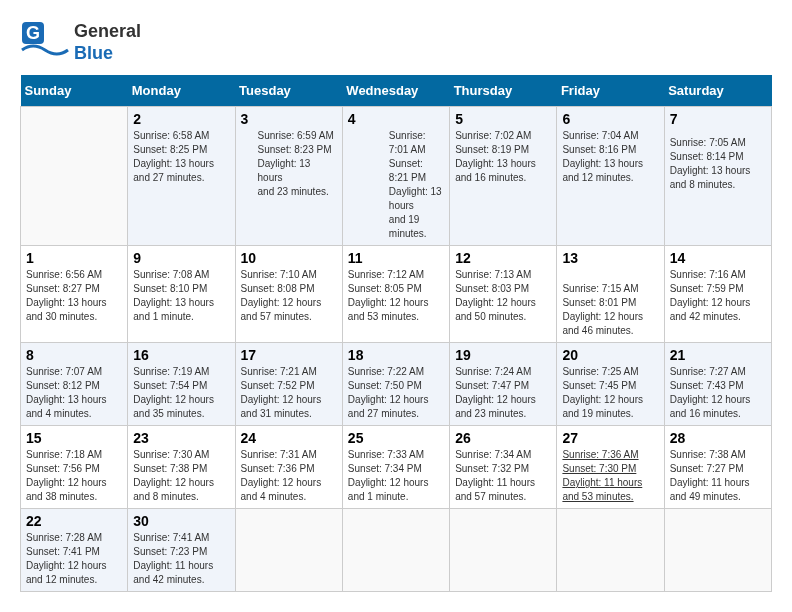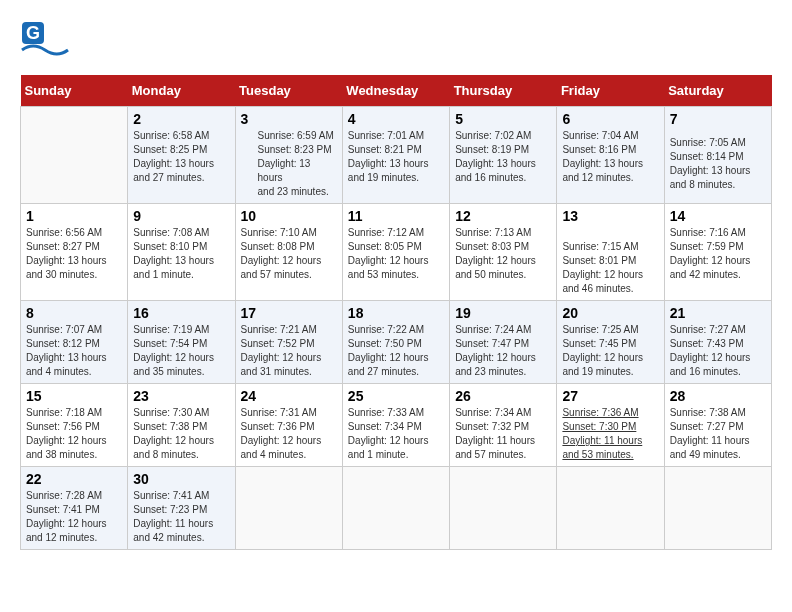--- a/index.html
+++ b/index.html
@@ -32,21 +32,21 @@
     .location-title {
       font-size: 16px;
       color: #555;
     }
     table {
       width: 100%;
       border-collapse: collapse;
       font-size: 11px;
     }
     thead tr th {
-      background-color: #b91c1c;
+      background-color: #0369a1;
       color: #fff;
       padding: 8px 4px;
       text-align: left;
       font-size: 13px;
       font-weight: bold;
       margin-top: 8px;
     }
     tbody tr td {
       border: 1px solid #ccc;
       vertical-align: top;
@@ -78,20 +78,24 @@
 </head>
 <body>
 
 <div class="header-area">
   <div class="logo">
       <svg width="50" height="45" viewBox="0 0 50 45">
         <rect x="2" y="2" width="22" height="22" rx="4" fill="#1a6bb5"></rect>
         <text x="6" y="19" font-size="18" font-weight="bold" fill="white" font-family="Arial">G</text>
         <path d="M2 30 Q13 22 25 30 Q37 38 48 30" fill="none" stroke="#1a6bb5" stroke-width="3"></path>
       </svg>
+      <div style="line-height: 1.2;">
+    <div style="font-size:18px;font-weight:bold;color:#333;">General</div>
+    <div style="font-size:18px;font-weight:bold;color:#1a6bb5;">Blue</div>
+  </div>
     </div>
   <div class="title-area">
     <div class="month-title"></div>
     <div class="location-title"></div>
   </div>
 </div>
 
 <table>
   <thead>
     <tr>
@@ -116,21 +120,21 @@
         </td>
         <td>
           <span class="day-number">3</span>
           <div class="day-detail" style="white-space: pre-line; margin-left: 17px;">Sunrise: 6:59 AM
 Sunset: 8:23 PM
 Daylight: 13 hours
 and 23 minutes.</div>
         </td>
         <td>
           <span class="day-number">4</span>
-          <div class="day-detail" style="white-space: pre-line;">Sunrise: 7:01 AM
+          <div class="day-detail" style="white-space: pre-line; margin-left: 41px;">Sunrise: 7:01 AM
 Sunset: 8:21 PM
 Daylight: 13 hours
 and 19 minutes.</div>
         </td>
         <td>
           <span class="day-number">5</span>
           <div class="day-detail" style="white-space: pre-line;">Sunrise: 7:02 AM
 Sunset: 8:19 PM
 Daylight: 13 hours
 and 16 minutes.</div>

